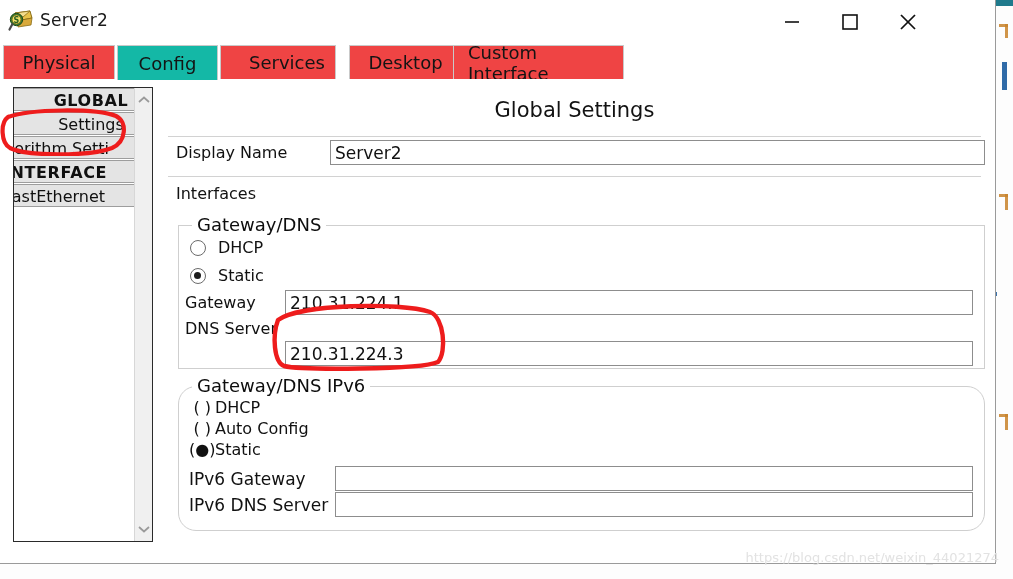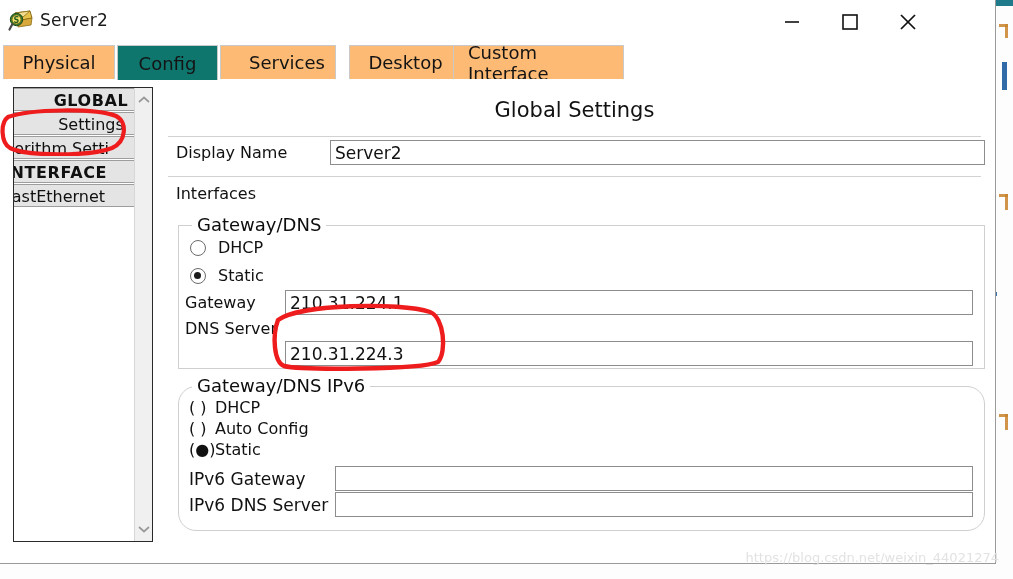--- a/index.html
+++ b/index.html
@@ -78,32 +78,32 @@
     position: absolute;
     left: 0; top: 43px;
     width: 100%; height: 36px;
     background: #ffffff;
     border-bottom: 1px solid #c0c0c0;
   }
   .tab {
     position: absolute;
     top: 2px;
     height: 34px;
-    background: #fdba74;
+    background: #ef4444;
     border: 1px solid #c9c9c9;
     border-bottom: none;
     box-sizing: border-box;
     display: flex; align-items: center; justify-content: center;
     font-size: 18px;
     color: #141414;
     padding: 0 14px;
     cursor: default;
   }
   .tab.active {
-    background: #0f766e;
+    background: #14b8a6;
     border-color: #c9c9c9;
     z-index: 3;
     height: 35px;
     text-align: right;
   }
 
   
   #tabbody {
     position: absolute;
     left: 0; top: 79px; right: 0; bottom: 0;
@@ -245,20 +245,21 @@
     font-size: 18px;
     color: #0d0d0d;
     white-space: nowrap;
   }
 
   
   .radio-row {
     position: absolute;
     display: flex; align-items: center;
     cursor: default;
+    text-align: right;
   }
   .radio {
     width: 16px; height: 16px;
     border-radius: 50%;
     border: 1.5px solid #6b6b6b;
     background: #ffffff;
     box-sizing: border-box;
     position: relative;
     flex: 0 0 auto;
   }

